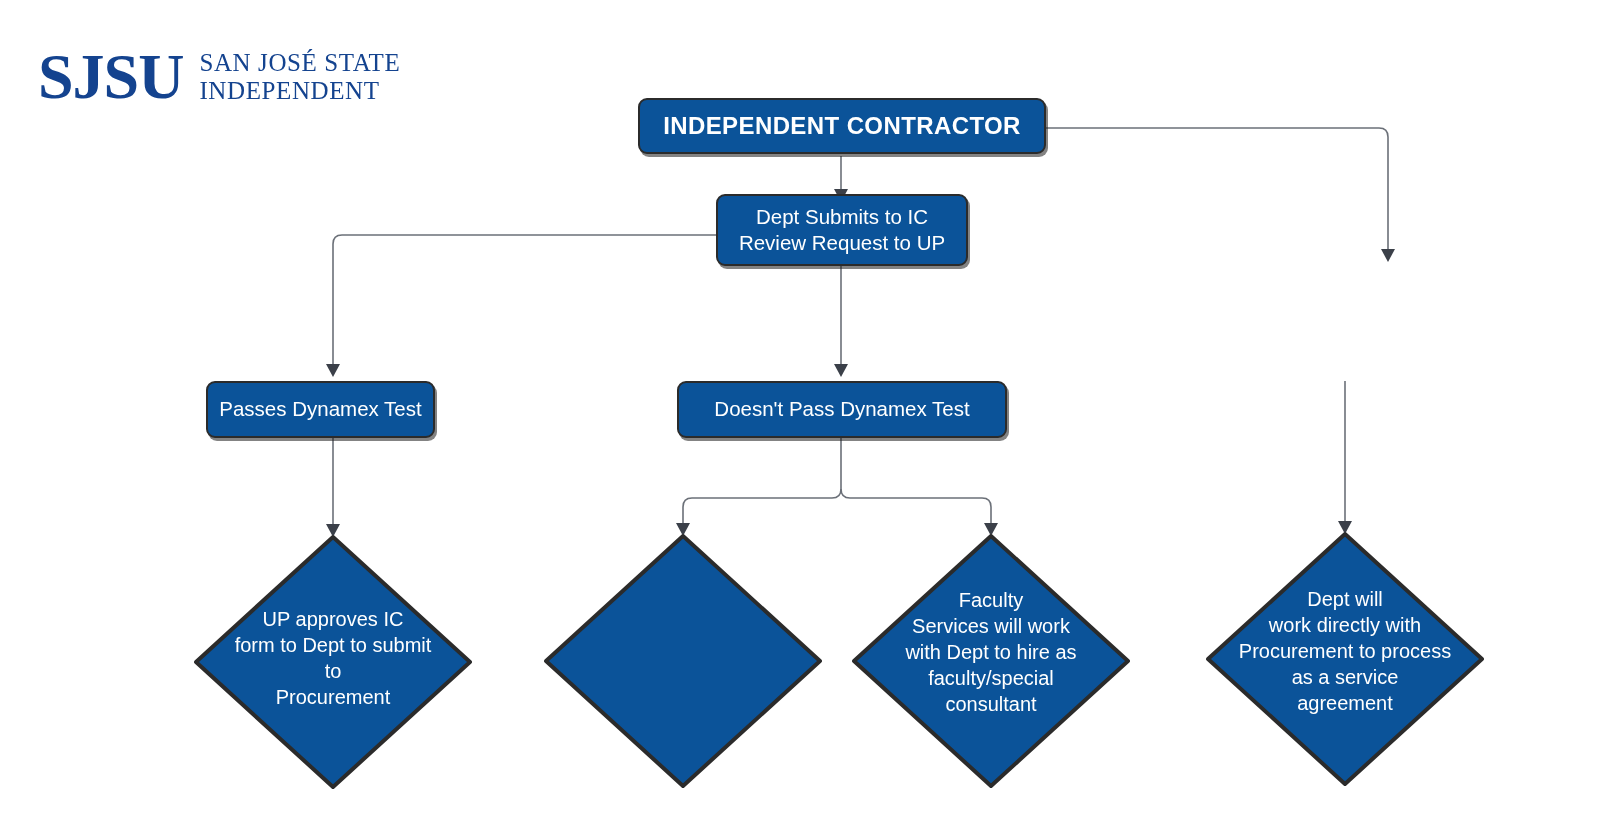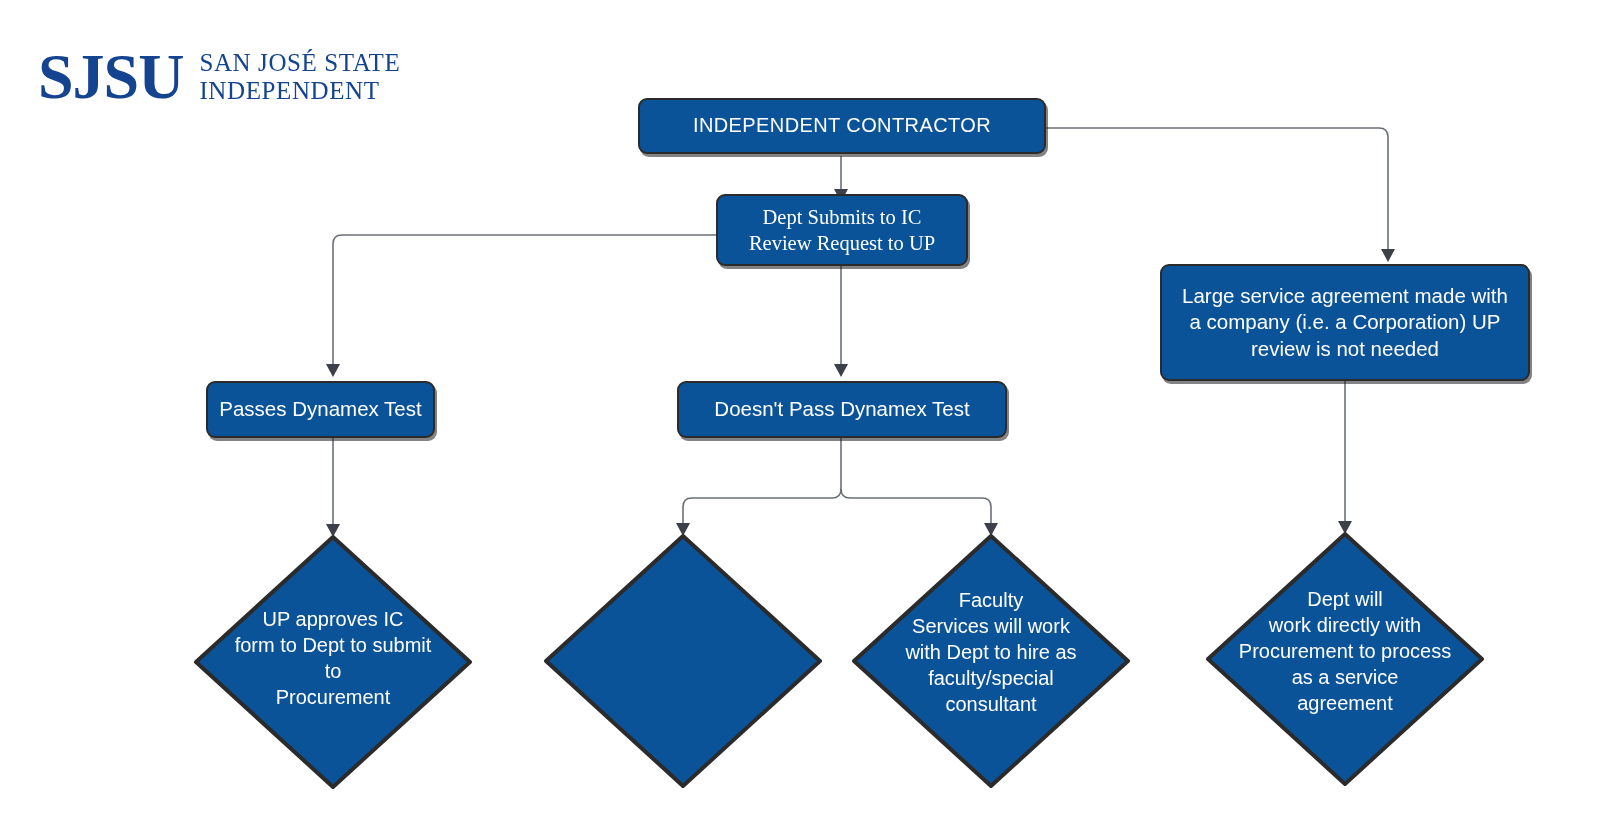--- a/index.html
+++ b/index.html
@@ -44,21 +44,21 @@
     border:2px solid #2b2b2b;
     border-radius:9px;
     box-shadow:2px 3px 0 rgba(30,30,30,.55);
     color:#ffffff;
     display:flex;align-items:center;justify-content:center;
     text-align:center;
     font-size:20.5px;
     line-height:1.28;
     padding:4px 10px;
   }
-  .boxnode.bold{font-weight:400;font-size:20px;letter-spacing:.4px;text-align:right;}
+  .boxnode.bold{font-weight:700;font-size:24px;letter-spacing:.4px;text-align:right;}
 
   .diamond{
     display:flex;align-items:center;justify-content:center;
   }
   .diamond .dshape{
     position:absolute;left:0;top:0;width:100%;height:100%;
   }
   .diamond .dlabel{
     position:relative;
     color:#fff;
@@ -106,34 +106,27 @@
     <polygon points="984,523 998,523 991,536"></polygon>
 
     <path d="M1345,381 L1345,522"></path>
     <polygon points="1338,521 1352,521 1345,534"></polygon>
   </svg>
 
   <div class="node boxnode bold" style="left:638px;top:98px;width:408px;height:56px;">
     <span>INDEPENDENT CONTRACTOR</span>
   </div>
 
-  <div class="node boxnode" style="left:716px;top:194px;width:252px;height:72px;font-family:Liberation Serif, serif;">
+  <div class="node boxnode" style="left:716px;top:194px;width:252px;height:72px;">
     <span>
       <span>Dept Submits to IC</span><br>
       <span>Review Request to UP</span>
     </span>
   </div>
 
-  <div class="node boxnode" style="left:1160px;top:264px;width:370px;height:117px;">
-    <span>
-      <span>Large service agreement made with</span><br>
-      <span>a company (i.e. a Corporation) UP</span><br>
-      <span>review is not needed</span>
-    </span>
-  </div>
 
   <div class="node boxnode" style="left:206px;top:381px;width:229px;height:57px;">
     <span>Passes Dynamex Test</span>
   </div>
 
   <div class="node boxnode" style="left:677px;top:381px;width:330px;height:57px;">
     <span>Doesn't Pass Dynamex Test</span>
   </div>
 
   <div class="node diamond" style="left:192px;top:533px;width:282px;height:258px;">

